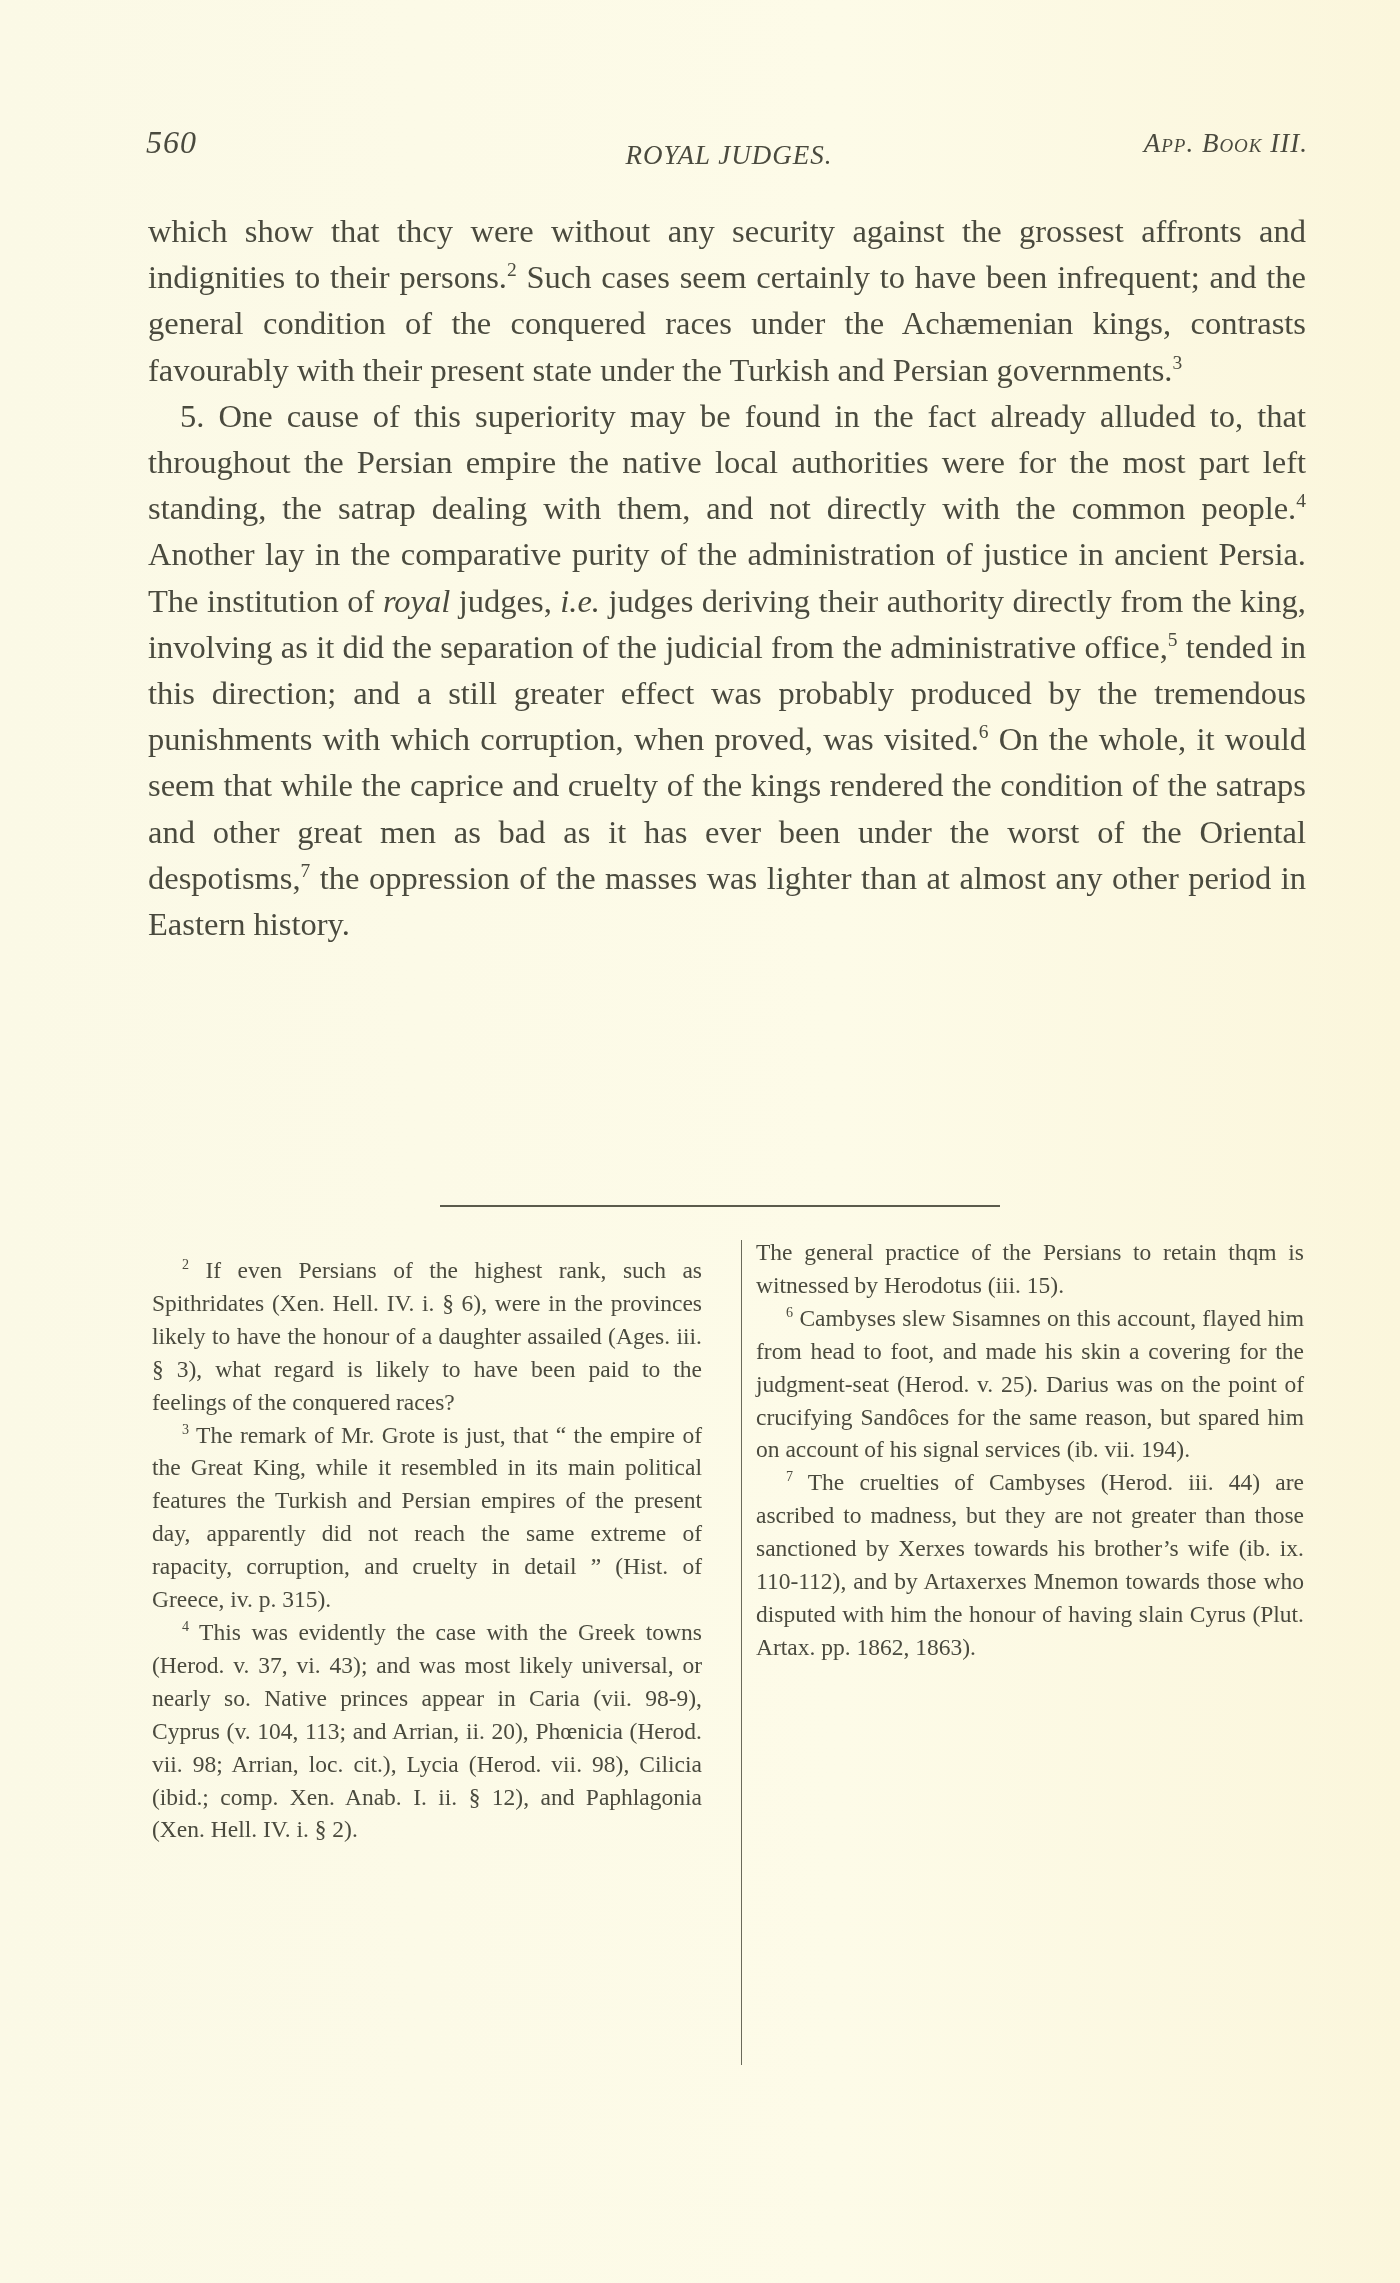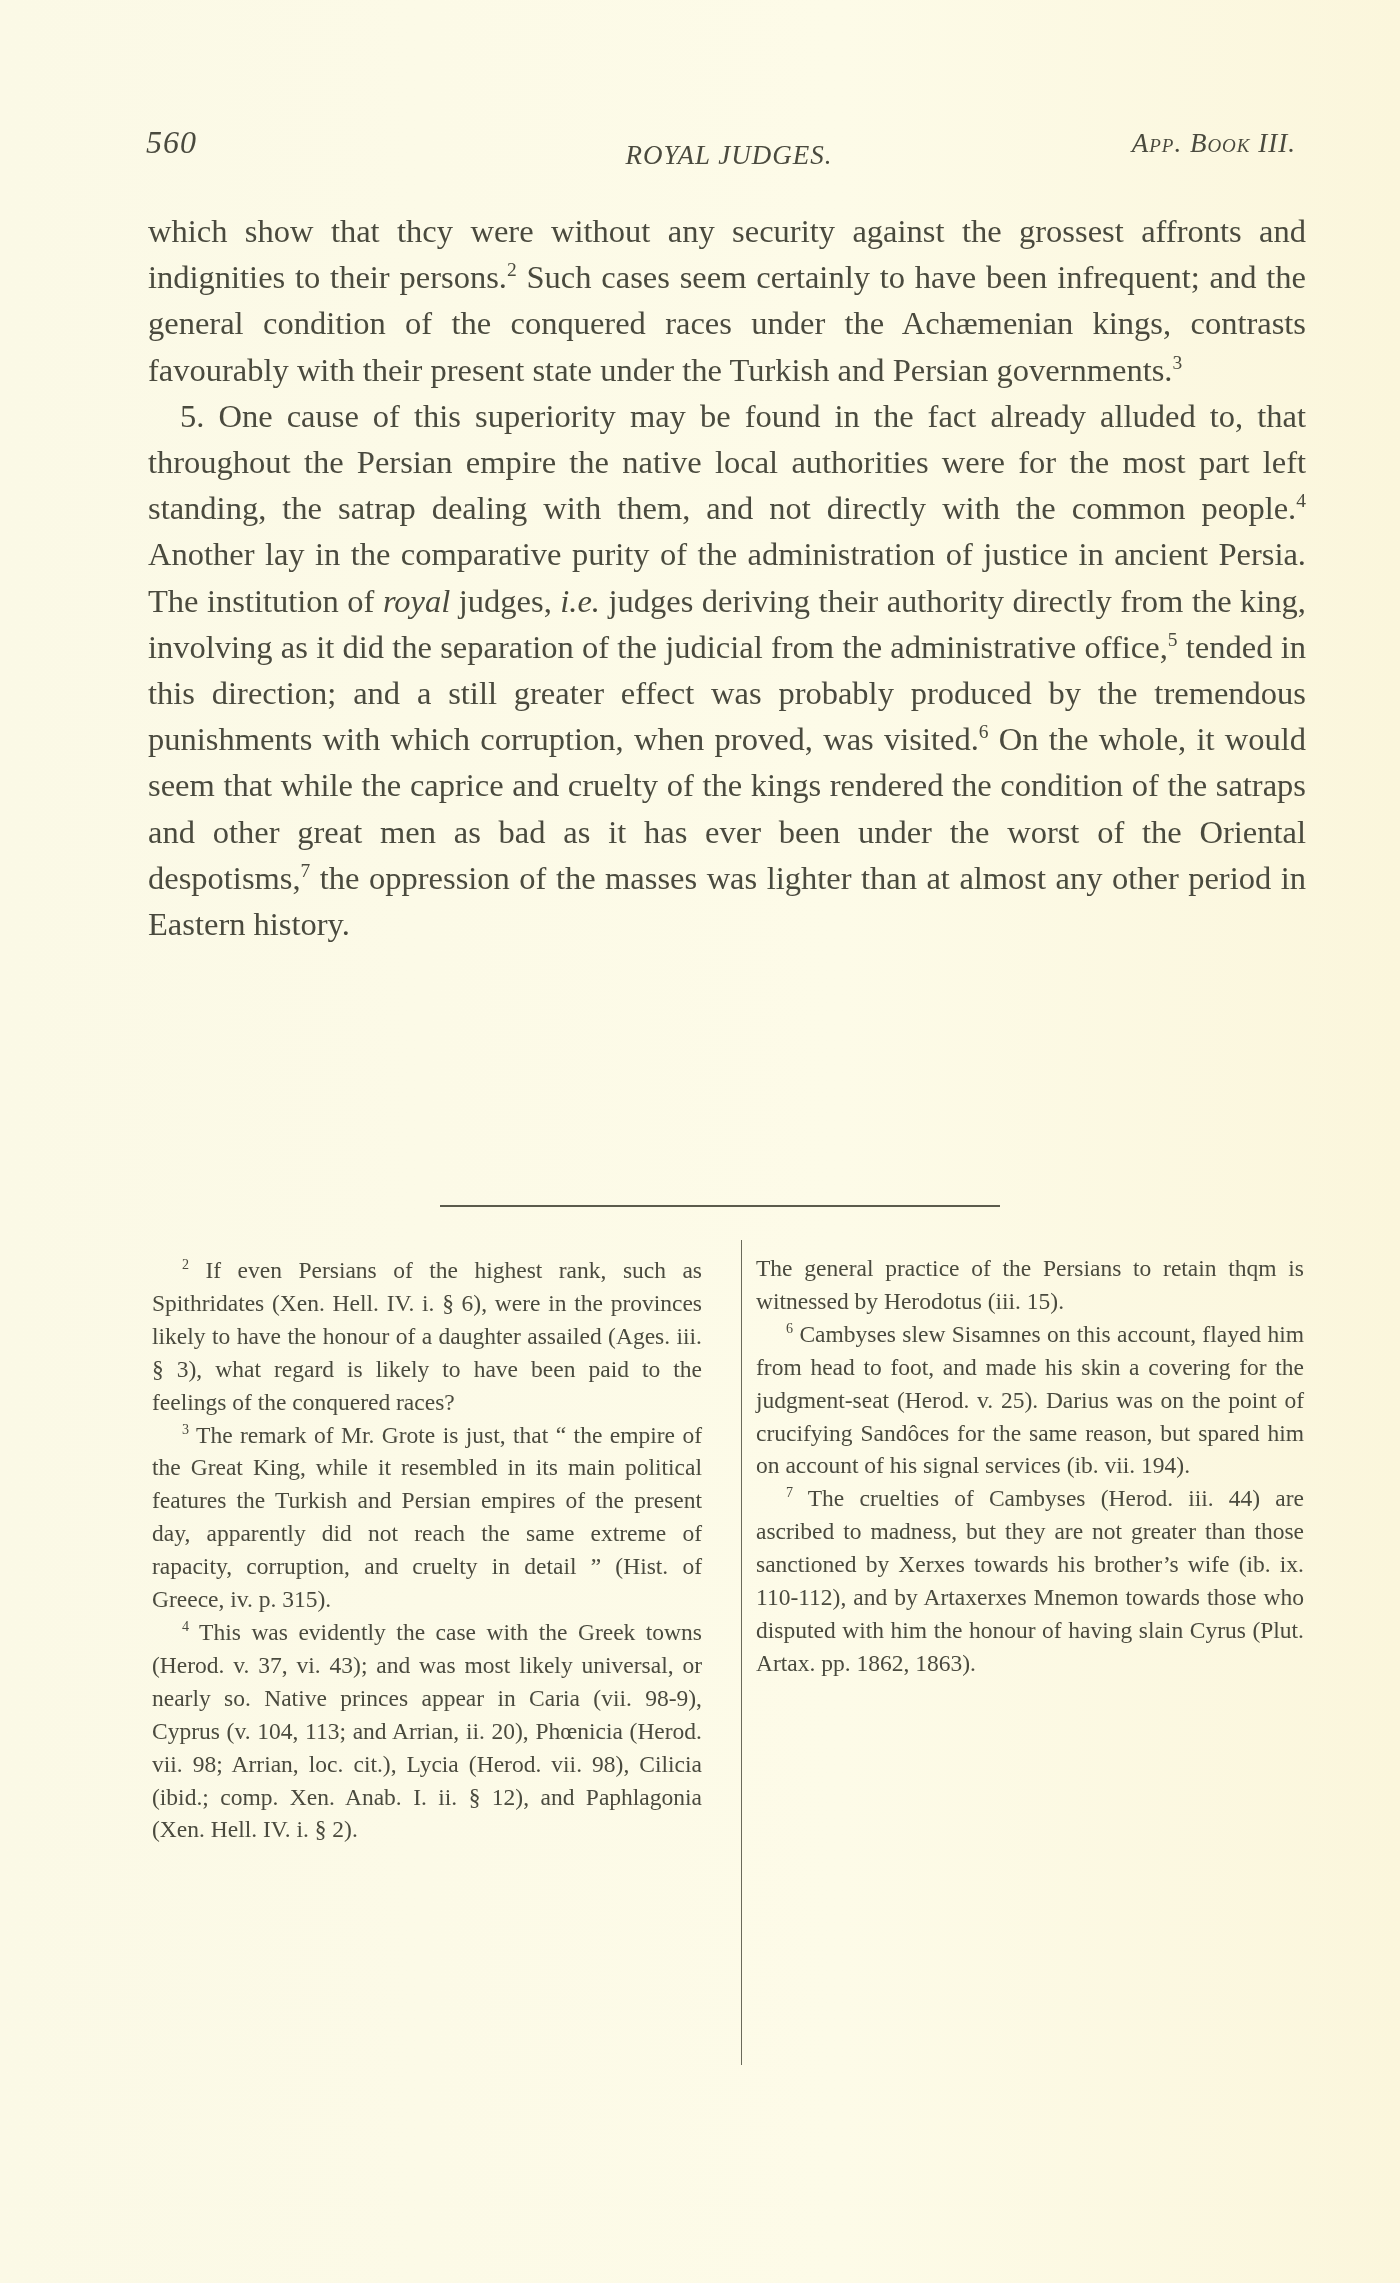--- a/index.html
+++ b/index.html
@@ -3,28 +3,28 @@
 <meta charset="utf-8">
 <style>
   html, body { margin:0; padding:0; }
   body { width:1400px; height:2283px; background:#fdfbe9; position:relative; overflow:hidden;
          font-family:"Liberation Serif","DejaVu Serif",serif; color:#4a4a3e; }
   .page { position:absolute; left:0; top:0; width:1400px; height:2283px;
           background: linear-gradient(90deg,#fbf9e6 0%,#fdfbe8 60%,#fbf6dc 100%); }
   .header { position:absolute; top:124px; left:146px; width:1166px; height:40px; font-size:27px; letter-spacing:1px;font-style:italic; }
   .header .pnum { position:absolute; left:0; top:0; font-size:32px; }
   .header .title { position:absolute; left:0; right:0; text-align:center; top:16px; }
-  .header .section { position:absolute; right:16px; top:4px; font-variant:small-caps; }
+  .header .section { position:absolute; right:4px; top:4px; font-variant:small-caps; }
   .main { position:absolute; top:208px; left:148px; width:1158px; font-size:32.5px; line-height:46.2px; text-align:justify; }
   .main p { margin:0; }
   .main p.indent { text-indent:32px; }
   sup { font-size:60%; line-height:0; vertical-align:super; }
   .rule { position:absolute; left:440px; top:1205px; width:560px; height:2px; background:#5b5b4c; }
   .foot-left { position:absolute; left:152px; top:1236px; width:550px; font-size:23.5px; line-height:32.9px; text-align:justify;margin-top:18px; }
-  .foot-right { position:absolute; left:756px; top:1236px; width:548px; font-size:23.5px; line-height:32.9px; text-align:justify;margin-top:16px; }
+  .foot-right { position:absolute; left:756px; top:1236px; width:548px; font-size:23.5px; line-height:32.9px; text-align:justify; }
   .coldiv { position:absolute; left:741px; top:1240px; width:1px; height:825px; background:#6a6a5a; }
   .fn { margin:0; }
   .fn.indent { text-indent:30px; }
 </style>
 </head>
 <body>
 
 <div class="page">
 
   <div class="header">

